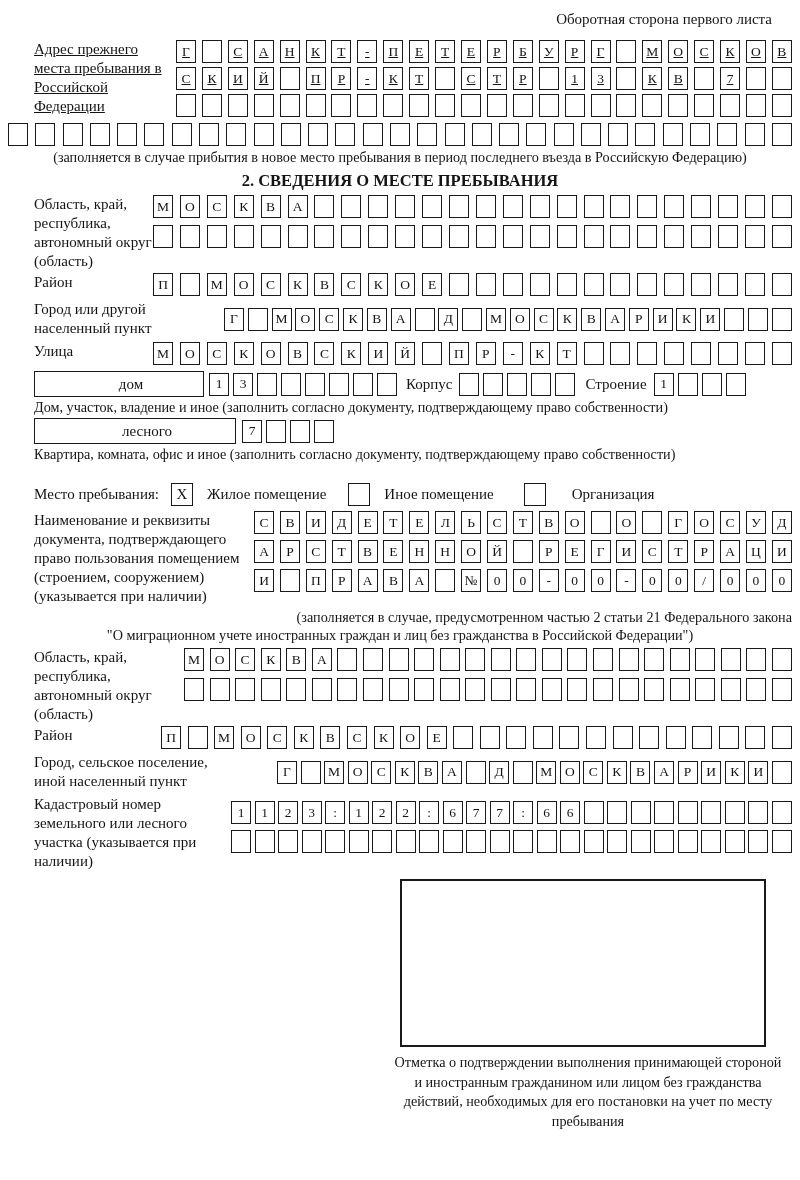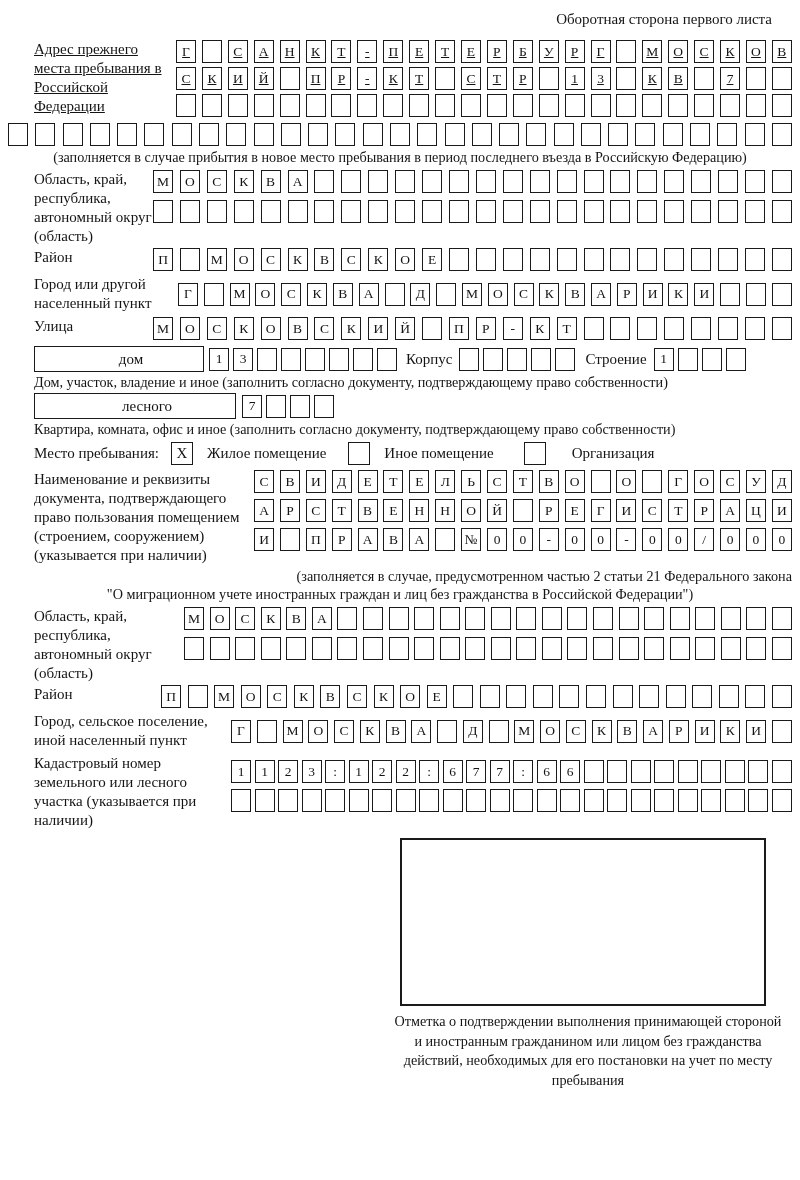--- a/index.html
+++ b/index.html
@@ -2,21 +2,21 @@
 <html><head>
 <meta charset="utf-8">
 <style>
   html,body{margin:0;padding:0;background:#fff;}
   body{width:800px;height:1180px;overflow:hidden;color:#141414;
        font-family:"Liberation Serif","DejaVu Serif",serif;}
   .page{position:relative;width:800px;height:1180px;box-sizing:border-box;
         padding:8px 8px 0 8px;}
   .header-note{margin-top:2px;text-align:right;padding-right:20px;font-size:15px;line-height:18px;}
   .field{display:flex;align-items:flex-start;}
-  .field.vcenter{align-items:center;}
+  .field.vcenter{align-items:center;gap:46px;}
   .flabel{flex:none;margin-left:26px;font-size:15px;line-height:19px;}
   .lbl-prev{width:142px;}
   .lbl-s{width:119px;}
   .lbl-city{width:144px;}
   .lbl-doc{width:220px;}
   .lbl-r2{width:150px;}
   .lbl-d2{width:127px;}
   .lbl-c2{width:197px;}
   .rows{flex:1;min-width:0;}
   .cells{display:flex;}
@@ -36,21 +36,21 @@
   .f-city{margin-top:4px;}
   .f-street{margin-top:4px;}
   .house-row{margin-top:6px;margin-left:26px;display:flex;align-items:center;}
   .labelbox{flex:none;height:26px;box-sizing:border-box;border:1.8px solid #1a1a1a;
             display:flex;align-items:center;justify-content:center;font-size:15px;padding-left:24px;}
   .box-dom{width:170px;}
   .box-kvart{width:202px;}
   .inline-label{font-size:15px;flex:none;}
   .caption{margin-top:2px;margin-left:26px;font-size:14.2px;line-height:17px;}
   .apart-row{margin-top:2px;margin-left:26px;display:flex;align-items:center;}
-  .stay-row{margin-top:4px;margin-left:26px;display:flex;align-items:center;font-size:15px;}
+  .stay-row{margin-top:20px;margin-left:26px;display:flex;align-items:center;font-size:15px;}
   .checkbox{flex:none;width:22px;height:23px;box-sizing:border-box;border:1.6px solid #1a1a1a;
             display:inline-flex;align-items:center;justify-content:center;font-size:15px;}
   .small-center{margin-top:1px;text-align:center;font-size:14.2px;line-height:16px;}
   .f-doc{margin-top:5px;}
   .f-doc .cells{margin-bottom:6px;}
   .sub-title{margin-top:4px;text-align:center;font-weight:bold;font-size:15.5px;line-height:20px;}
   .note-line{margin-top:2px;text-align:right;font-size:14.2px;line-height:18px;}
   .note-line2{text-align:center;font-size:14.2px;line-height:18px;}
   .f-region2{margin-top:4px;}
   .f-cadastre{margin-top:4px;}
@@ -177,20 +177,21 @@
       <span class="cell"></span>
       <span class="cell"></span>
       <span class="cell"></span>
       <span class="cell"></span>
       <span class="cell"></span>
       <span class="cell"></span>
       <span class="cell"></span>
     </div>
   <div class="center-note">(заполняется в случае прибытия в новое место пребывания в период последнего въезда в Российскую Федерацию)</div>
 
+  <div class="section-title">2. СВЕДЕНИЯ О МЕСТЕ ПРЕБЫВАНИЯ</div>
 
   <div class="field f-region">
     <div class="flabel lbl-s">Область, край, республика, автономный округ (область)</div>
     <div class="rows loose">
       <div class="cells spread">
           <span class="cell">М</span>
           <span class="cell">О</span>
           <span class="cell">С</span>
           <span class="cell">К</span>
           <span class="cell">В</span>

